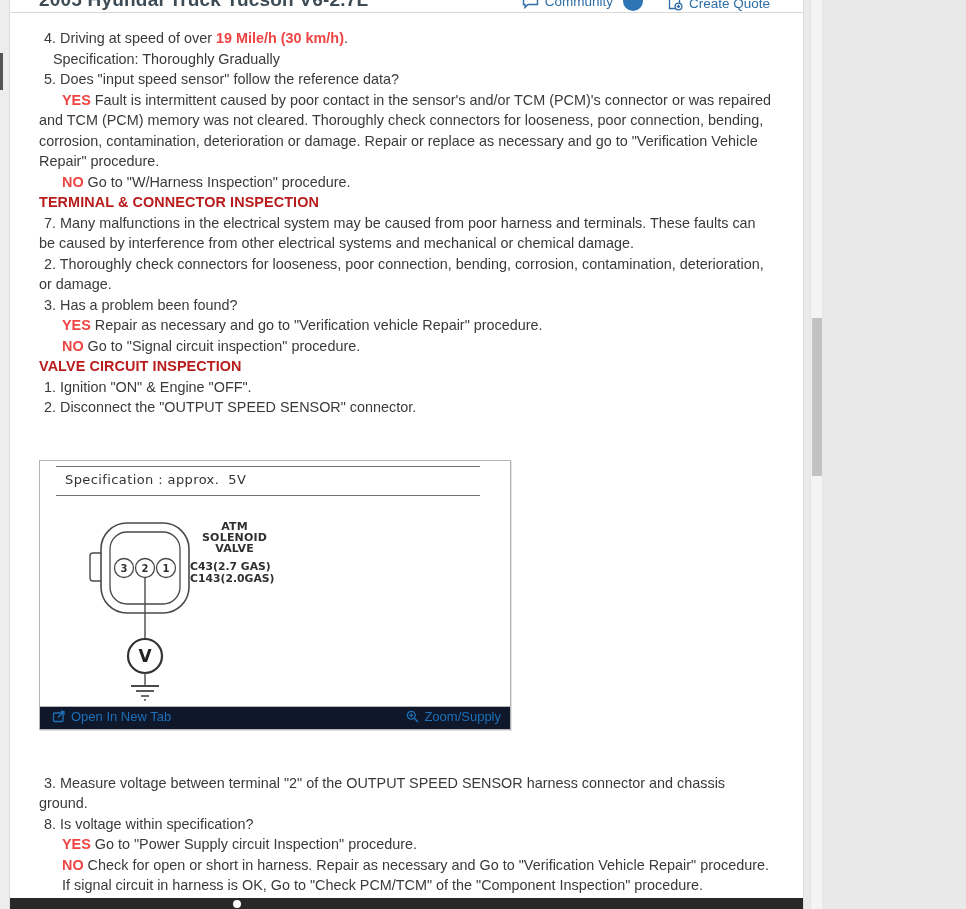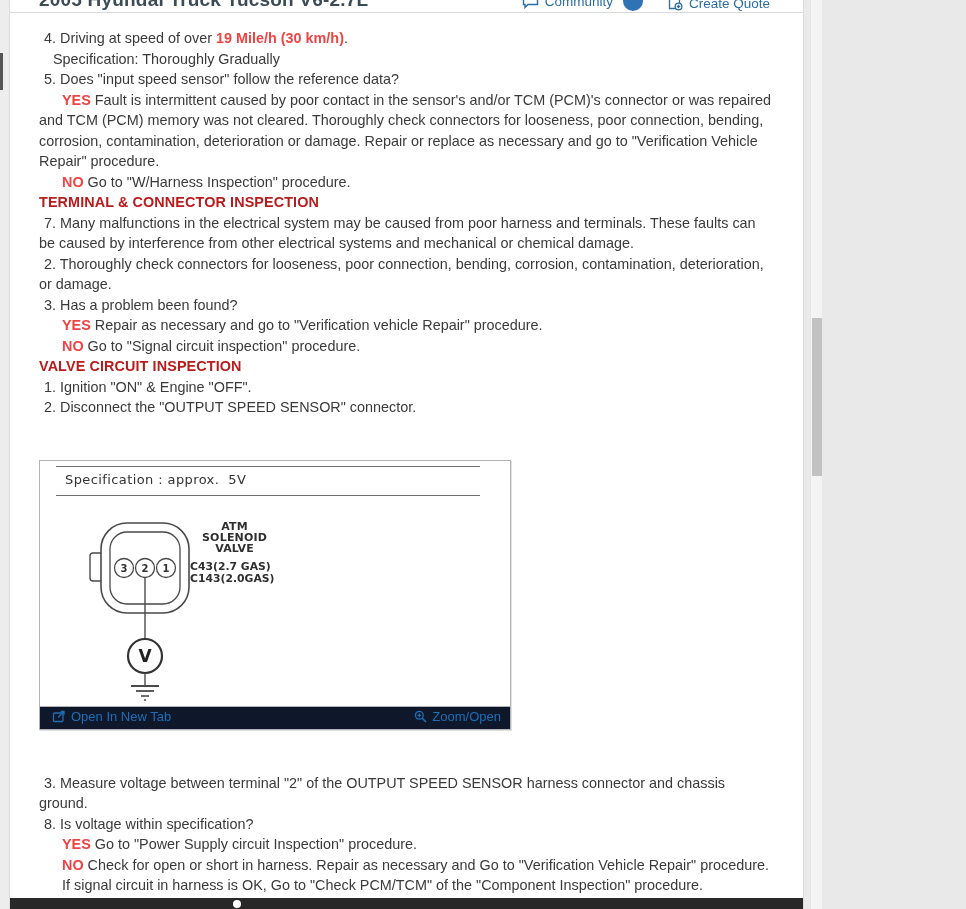--- a/index.html
+++ b/index.html
@@ -173,21 +173,21 @@
           </a>
           <a class="figlink">
             <span>
               <svg width="13" height="13" viewBox="0 0 13 13" fill="none" stroke="#1d70b7" stroke-width="1.3">
                 <circle cx="5.3" cy="5.3" r="3.9"></circle>
                 <line x1="5.3" y1="3.4" x2="5.3" y2="7.2"></line>
                 <line x1="3.4" y1="5.3" x2="7.2" y2="5.3"></line>
                 <line x1="8.3" y1="8.3" x2="12" y2="12" stroke-width="1.6"></line>
               </svg>
             </span>
-            <span>Zoom/Open</span>
+            <span>Zoom/Supply</span>
           </a>
         </figcaption>
       </figure>
 
       <div>
           <p class="ln step"><span>3. Measure voltage between terminal "2" of the OUTPUT SPEED SENSOR harness connector and chassis ground.</span></p>
           <p class="ln step"><span>8. Is voltage within specification?</span></p>
           <p class="ln ans"><b>YES</b><span> Go to "Power Supply circuit Inspection" procedure.</span></p>
           <p class="ln ans"><b>NO</b><span> Check for open or short in harness. Repair as necessary and Go to "Verification Vehicle Repair" procedure.</span></p>
           <p class="ln ans"><span>If signal circuit in harness is OK, Go to "Check PCM/TCM" of the "Component Inspection" procedure.</span></p>

